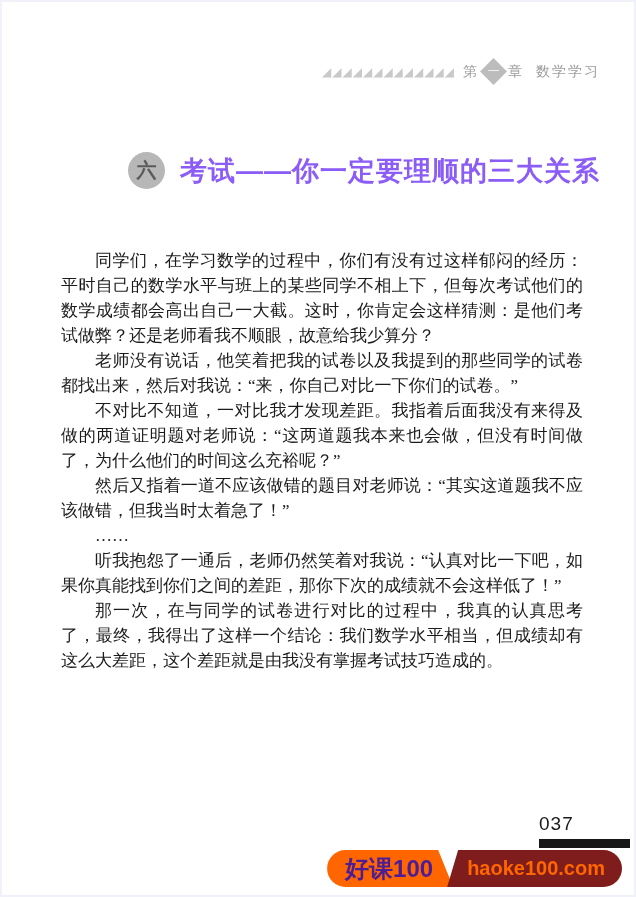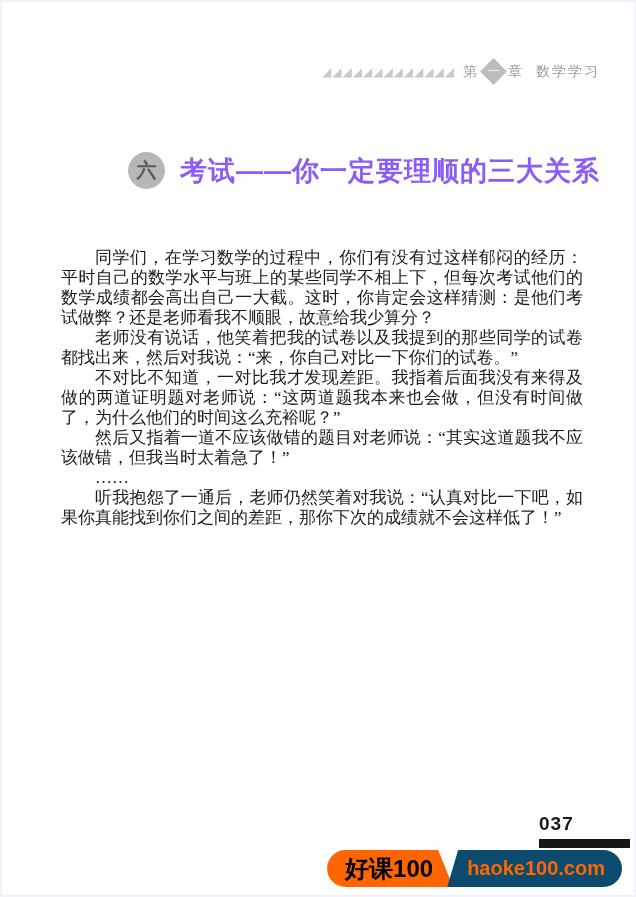--- a/index.html
+++ b/index.html
@@ -53,30 +53,30 @@
   .section-title {
     margin:0;
     font-family:"Liberation Sans","DejaVu Sans",sans-serif;
     font-size:27px; font-weight:900; color:#8b5cf6;
     letter-spacing:1px; white-space:nowrap;
   }
 
   
   .body-text {
     position:absolute; top:246px; left:59px; width:522px;
-    font-size:17px; line-height:20px;
+    font-size:17px; line-height:25px;
     color:#1b1b1b; text-align:justify;
   }
   .body-text p { margin:0; text-indent:2em; }
 
   
   .page-number {
     position:absolute; left:537px; top:811px;
     font-family:"Liberation Sans","DejaVu Sans",sans-serif;
-    font-size:19px; font-weight:bold; letter-spacing:1px; color:#1a1a1a;
+    font-size:19px; font-weight:normal; letter-spacing:1px; color:#1a1a1a;
   }
   .footer-bar {
     position:absolute; left:537px; top:837px;
     width:91px; height:9px; background:#171717;
   }
 
   
   .watermark {
     position:absolute; right:12px; bottom:8px;
     display:flex; align-items:stretch; height:37px;
@@ -126,23 +126,24 @@
       <p>老师没有说话，他笑着把我的试卷以及我提到的那些同学的试卷都找出来，然后对我说：“来，你自己对比一下你们的试卷。”</p>
 
       <p>不对比不知道，一对比我才发现差距。我指着后面我没有来得及做的两道证明题对老师说：“这两道题我本来也会做，但没有时间做了，为什么他们的时间这么充裕呢？”</p>
 
       <p>然后又指着一道不应该做错的题目对老师说：“其实这道题我不应该做错，但我当时太着急了！”</p>
 
       <p>……</p>
 
       <p>听我抱怨了一通后，老师仍然笑着对我说：“认真对比一下吧，如果你真能找到你们之间的差距，那你下次的成绩就不会这样低了！”</p>
 
+      <p>那一次，在与同学的试卷进行对比的过程中，我真的认真思考了，最终，我得出了这样一个结论：我们数学水平相当，但成绩却有这么大差距，这个差距就是由我没有掌握考试技巧造成的。</p>
     </div>
 
   <div class="page-number">037</div>
   <div class="footer-bar"></div>
 
   <div class="watermark">
-    <span class="wm-brand" style="background: rgb(255, 102, 0); color: #000000;">好课100</span>
-    <span class="wm-domain" style="background: #0c4a6e; color: rgb(255, 102, 0);">haoke100.com</span>
+    <span class="wm-brand" style="background: rgb(255, 102, 0); color: #4c1d95;">好课100</span>
+    <span class="wm-domain" style="background: #7f1d1d; color: rgb(255, 102, 0);">haoke100.com</span>
   </div>
 
 </div>
 
 </body></html>

